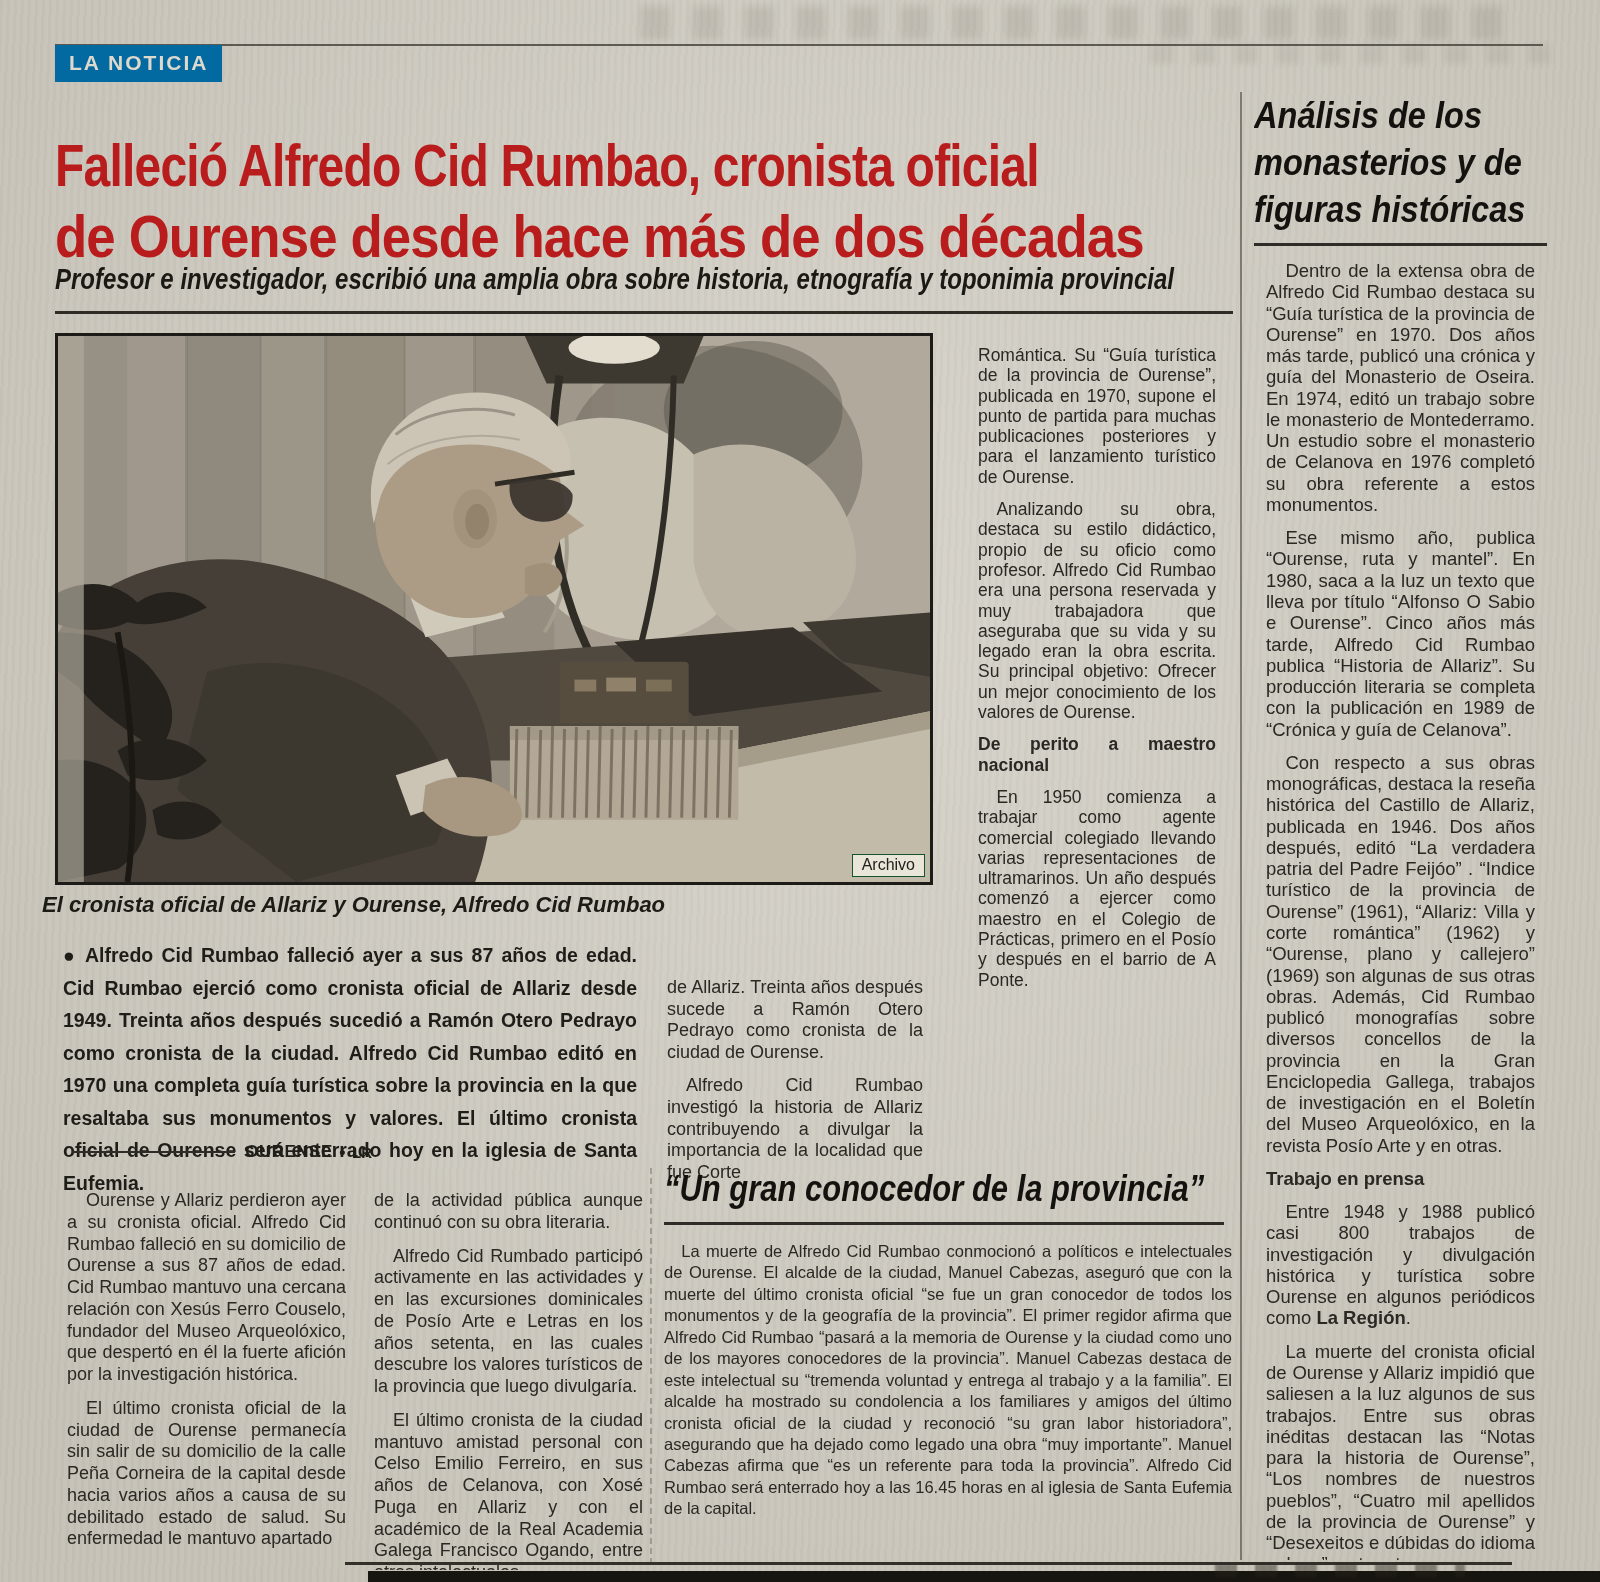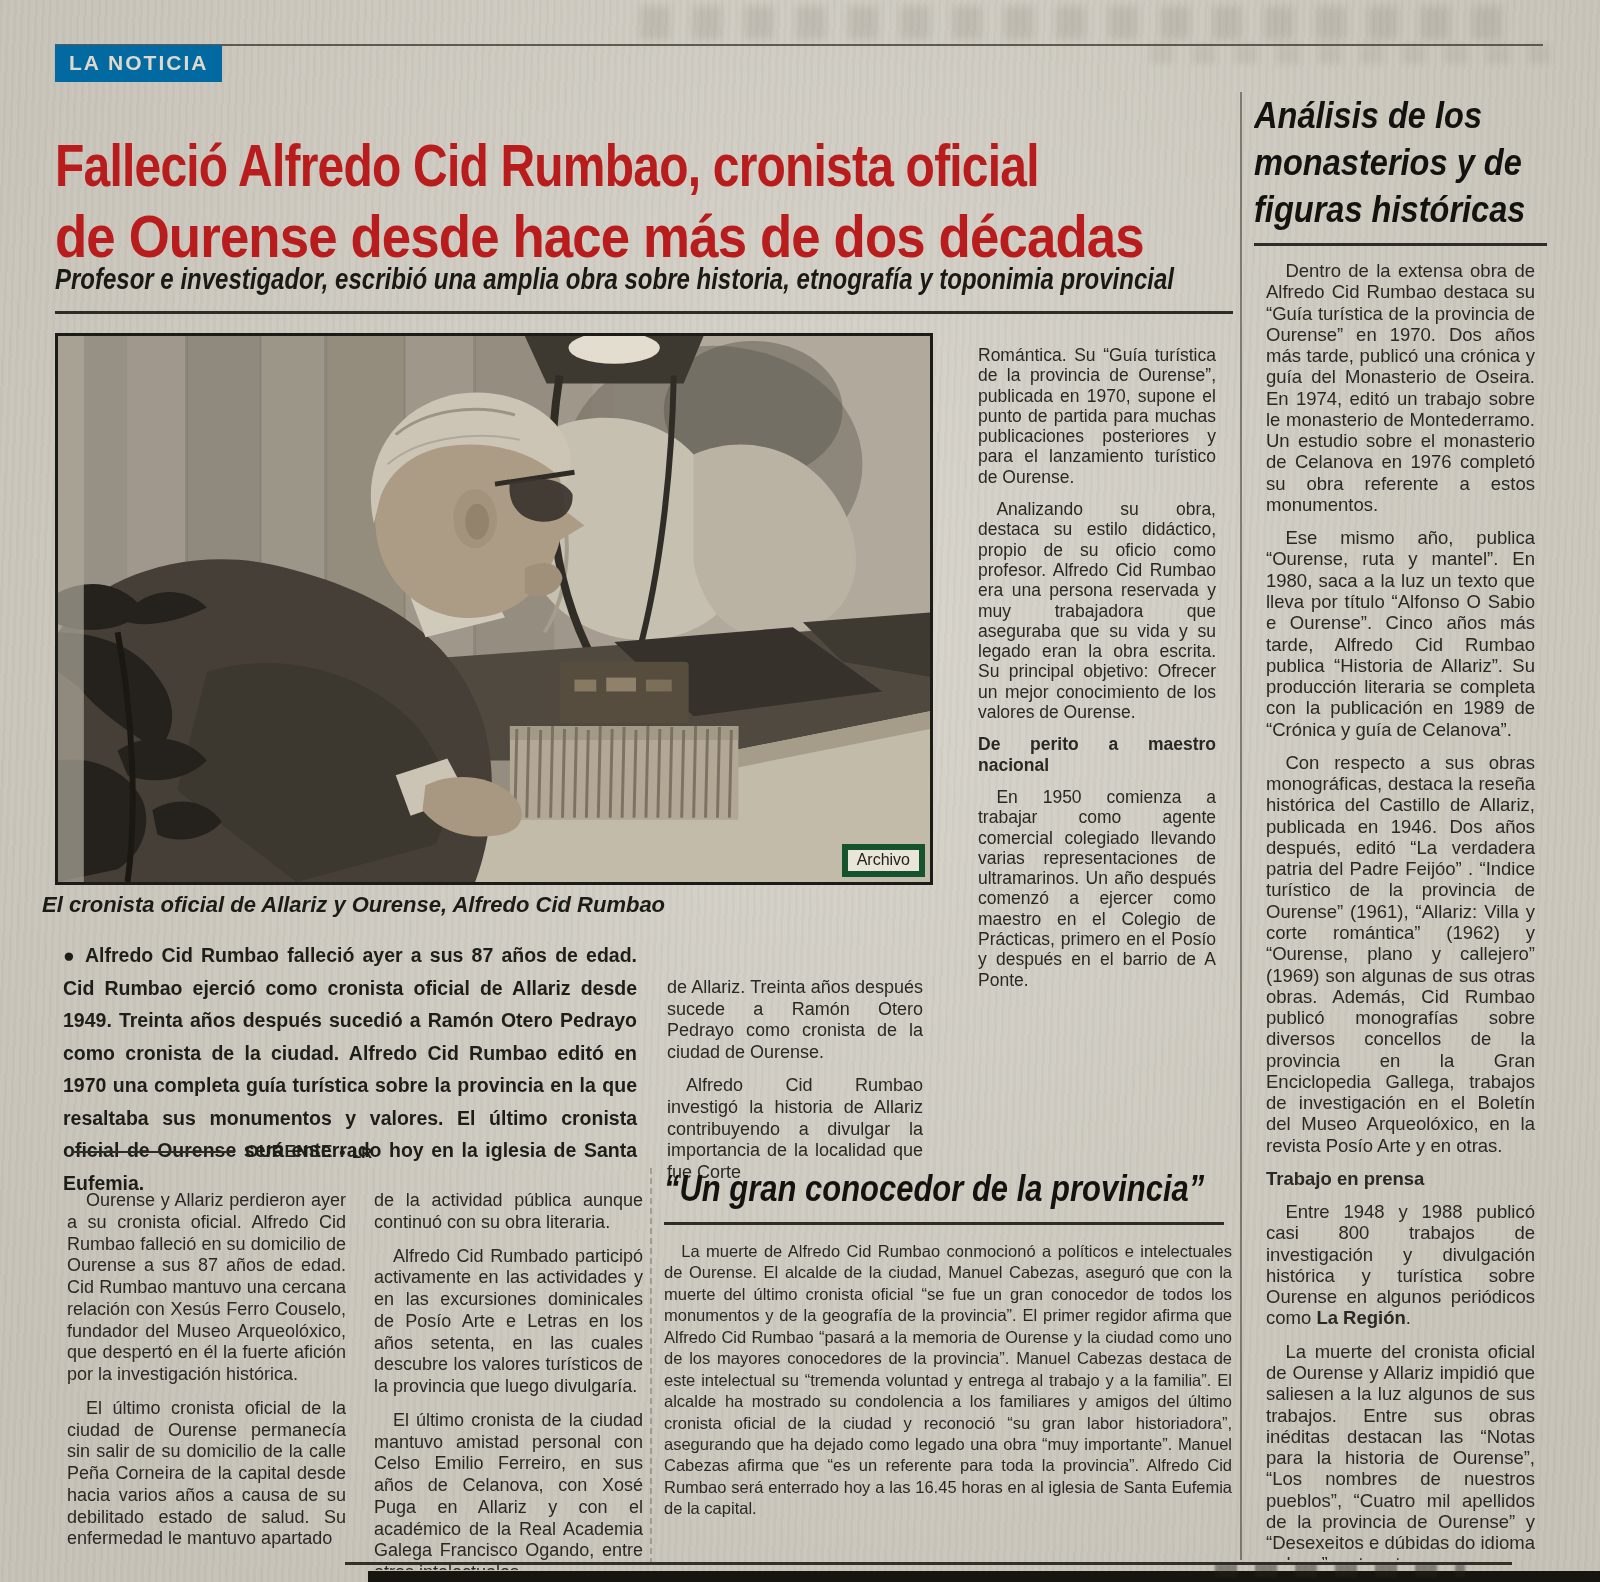--- a/index.html
+++ b/index.html
@@ -32,21 +32,21 @@
   
   .subhead{left:55px;top:262px;color:#1b1914;font-style:italic;font-weight:bold;
            font-size:30px;white-space:nowrap;transform:scaleX(.80);transform-origin:left center;}
   .subhead-rule{left:55px;top:311px;width:1178px;height:3px;background:#2f2c26;}
 
   
   .photo{left:55px;top:333px;width:878px;height:552px;border:3px solid #1d1b17;
          box-sizing:border-box;background:#a9a398;}
   .photo svg{display:block;width:100%;height:100%;}
   .credit{position:absolute;right:5px;bottom:5px;background:#e9e5d9;color:#23211c;
-          font-size:16px;padding:1px 9px 2px;border:6px solid #14532d;}
+          font-size:16px;padding:1px 9px 2px;border:1px solid #14532d;}
   .caption{left:42px;top:892px;width:880px;font-style:italic;font-weight:bold;
            font-size:22px;color:#1d1b16;}
 
   
   .lead-wrap{left:55px;top:931px;width:880px;height:212px;overflow:visible;}
   .l-float{float:right;width:280px;margin:34px 0 6px 18px;}
   .l-float p{margin:0;font-size:18px;line-height:1.2;color:#2b2823;text-align:justify;}
   .lead{margin:8px;font-weight:700;font-size:19.5px;line-height:32.5px;
         text-align:justify;color:#1f1d18;}
 

